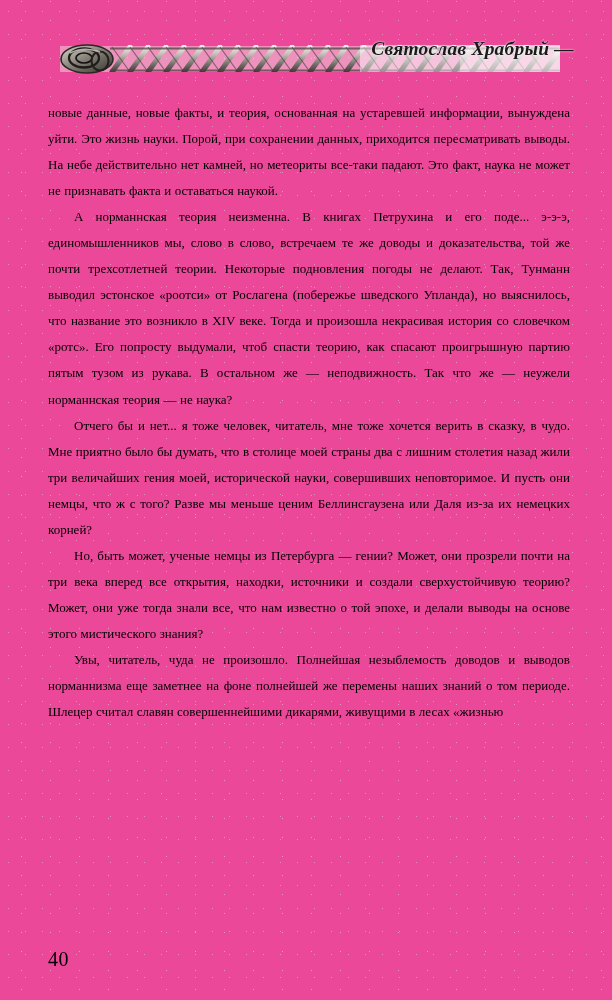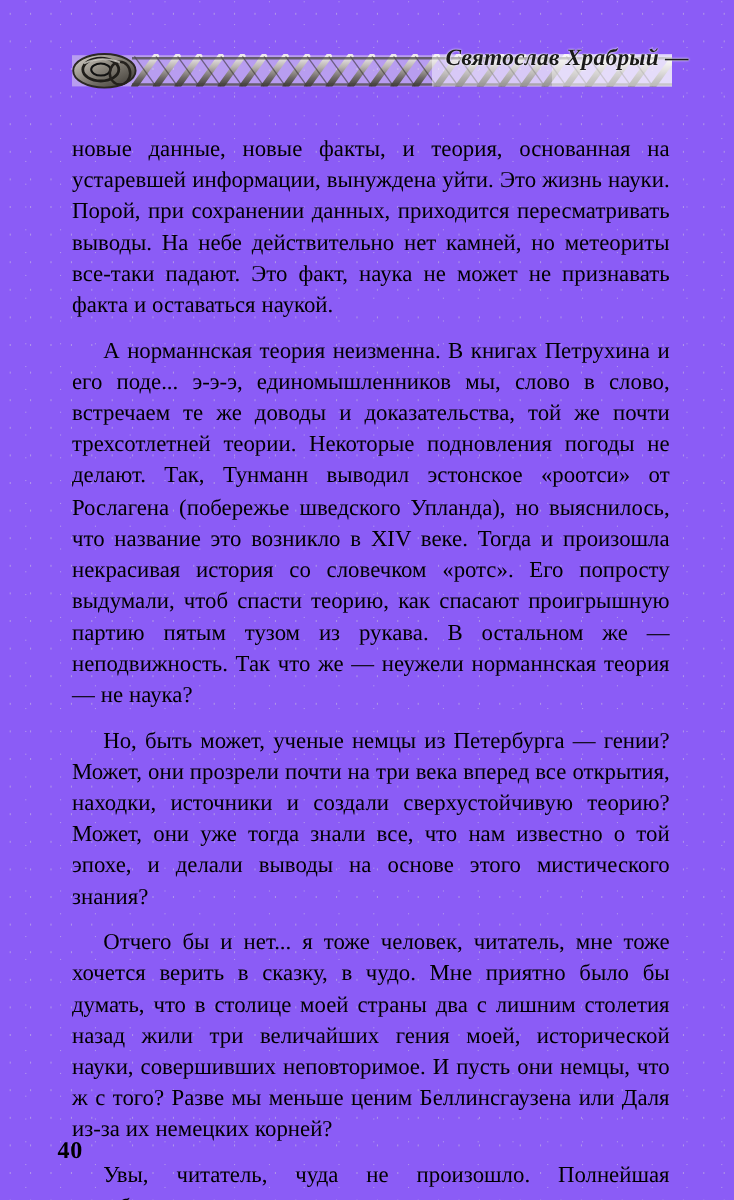--- a/index.html
+++ b/index.html
@@ -14,21 +14,21 @@
     position: relative;
     overflow: hidden;
     font-family: "Liberation Serif", "DejaVu Serif", serif;
     color: #000000;
   }
 
   
   .page {
     position: absolute;
     inset: 0;
-    background: #8b5cf6;
+    background: #ec4899;
   }
   
   .grain {
     position: absolute;
     inset: 0;
     pointer-events: none;
     opacity: .5;
     background-image:
       radial-gradient(#d8d8d8 0.5px, transparent 0.6px),
       radial-gradient(#e4e4e4 0.5px, transparent 0.6px);
@@ -69,41 +69,41 @@
   .runhead-title .ln { display: block; white-space: nowrap; }
 
   
   .column {
     position: absolute;
     left: 48px;
     top: 100px;
     width: 522px;
   }
   p.para {
-    margin: 12px;
+    margin: 0;
     text-align: justify;
     text-justify: inter-word;
-    font-size: 19px;
+    font-size: 13px;
     line-height: 26.05px;
     text-indent: 26px;
     hyphens: manual;
     word-spacing: .2px;
   }
   p.para.first { text-indent: 0; }
   p.para.italic {
     font-style: italic;
   }
 
   
   .folio {
     position: absolute;
     left: 48px;
     top: 948px;
     font-size: 20px;
-    font-weight: bold;
+    font-weight: normal;
     letter-spacing: .5px;
   }
 </style>
 </head>
 <body>
 
 <div class="page">
 
   <div class="grain"></div>
 
@@ -204,20 +204,20 @@
     </div>
 
     <div class="runhead-title">
       <span class="ln">Святослав Храбрый —</span>
     </div>
   </div>
 
   <div class="column">
     <p class="para first">новые данные, новые факты, и теория, основанная на устаревшей информации, вынуждена уйти. Это жизнь науки. Порой, при сохранении данных, приходится пересматривать выводы. На небе действительно нет камней, но метеориты все-таки падают. Это факт, наука не может не признавать факта и оставаться наукой.</p>
     <p class="para">А норманнская теория неизменна. В книгах Петрухина и его поде... э-э-э, единомышленников мы, слово в слово, встречаем те же доводы и доказательства, той же почти трехсотлетней теории. Некоторые подновления погоды не делают. Так, Тунманн выводил эстонское «роотси» от Рослагена (побережье шведского Упланда), но выяснилось, что название это возникло в XIV веке. Тогда и произошла некрасивая история со словечком «ротс». Его попросту выдумали, чтоб спасти теорию, как спасают проигрышную партию пятым тузом из рукава. В остальном же — неподвижность. Так что же — неужели норманнская теория — не наука?</p>
+    <p class="para">Отчего бы и нет... я тоже человек, читатель, мне тоже хочется верить в сказку, в чудо. Мне приятно было бы думать, что в столице моей страны два с лишним столетия назад жили три величайших гения моей, исторической науки, совершивших неповторимое. И пусть они немцы, что ж с того? Разве мы меньше ценим Беллинсгаузена или Даля из-за их немецких корней?</p>
     <p class="para">Но, быть может, ученые немцы из Петербурга — гении? Может, они прозрели почти на три века вперед все открытия, находки, источники и создали сверхустойчивую теорию? Может, они уже тогда знали все, что нам известно о той эпохе, и делали выводы на основе этого мистического знания?</p>
-    <p class="para">Отчего бы и нет... я тоже человек, читатель, мне тоже хочется верить в сказку, в чудо. Мне приятно было бы думать, что в столице моей страны два с лишним столетия назад жили три величайших гения моей, исторической науки, совершивших неповторимое. И пусть они немцы, что ж с того? Разве мы меньше ценим Беллинсгаузена или Даля из-за их немецких корней?</p>
     <p class="para">Увы, читатель, чуда не произошло. Полнейшая незыблемость доводов и выводов норманнизма еще заметнее на фоне полнейшей же перемены наших знаний о том периоде. Шлецер считал славян совершеннейшими дикарями, живущими в лесах «жизнью</p>
   </div>
 
   <div class="folio">40</div>
 
 </div>
 
 </body></html>

